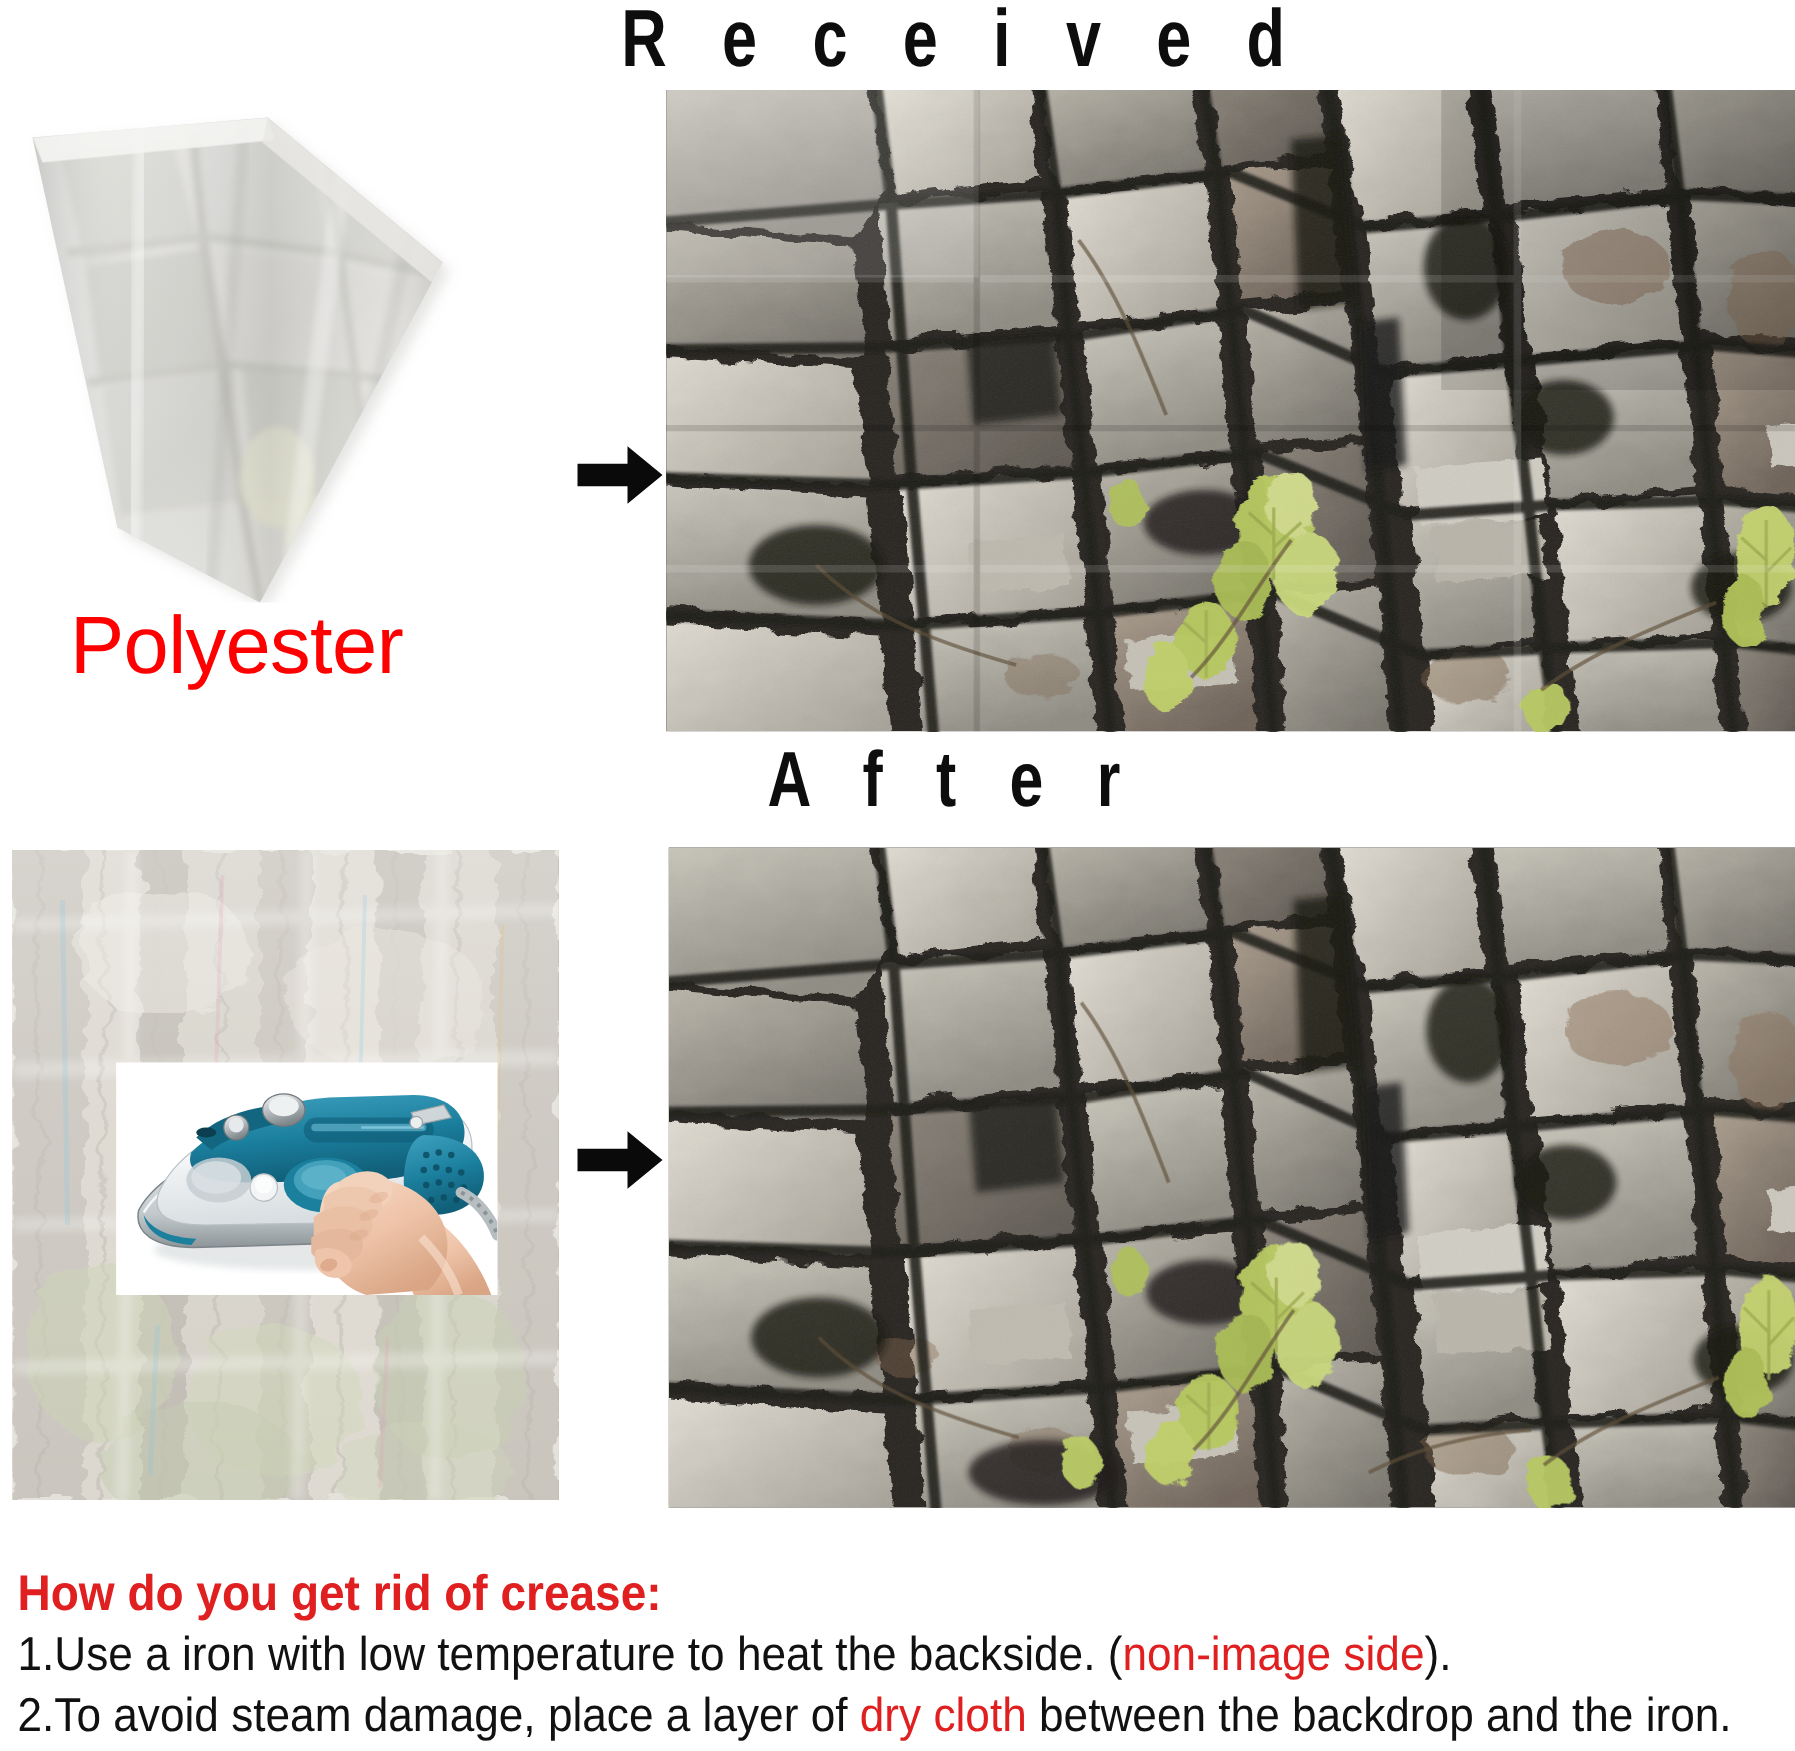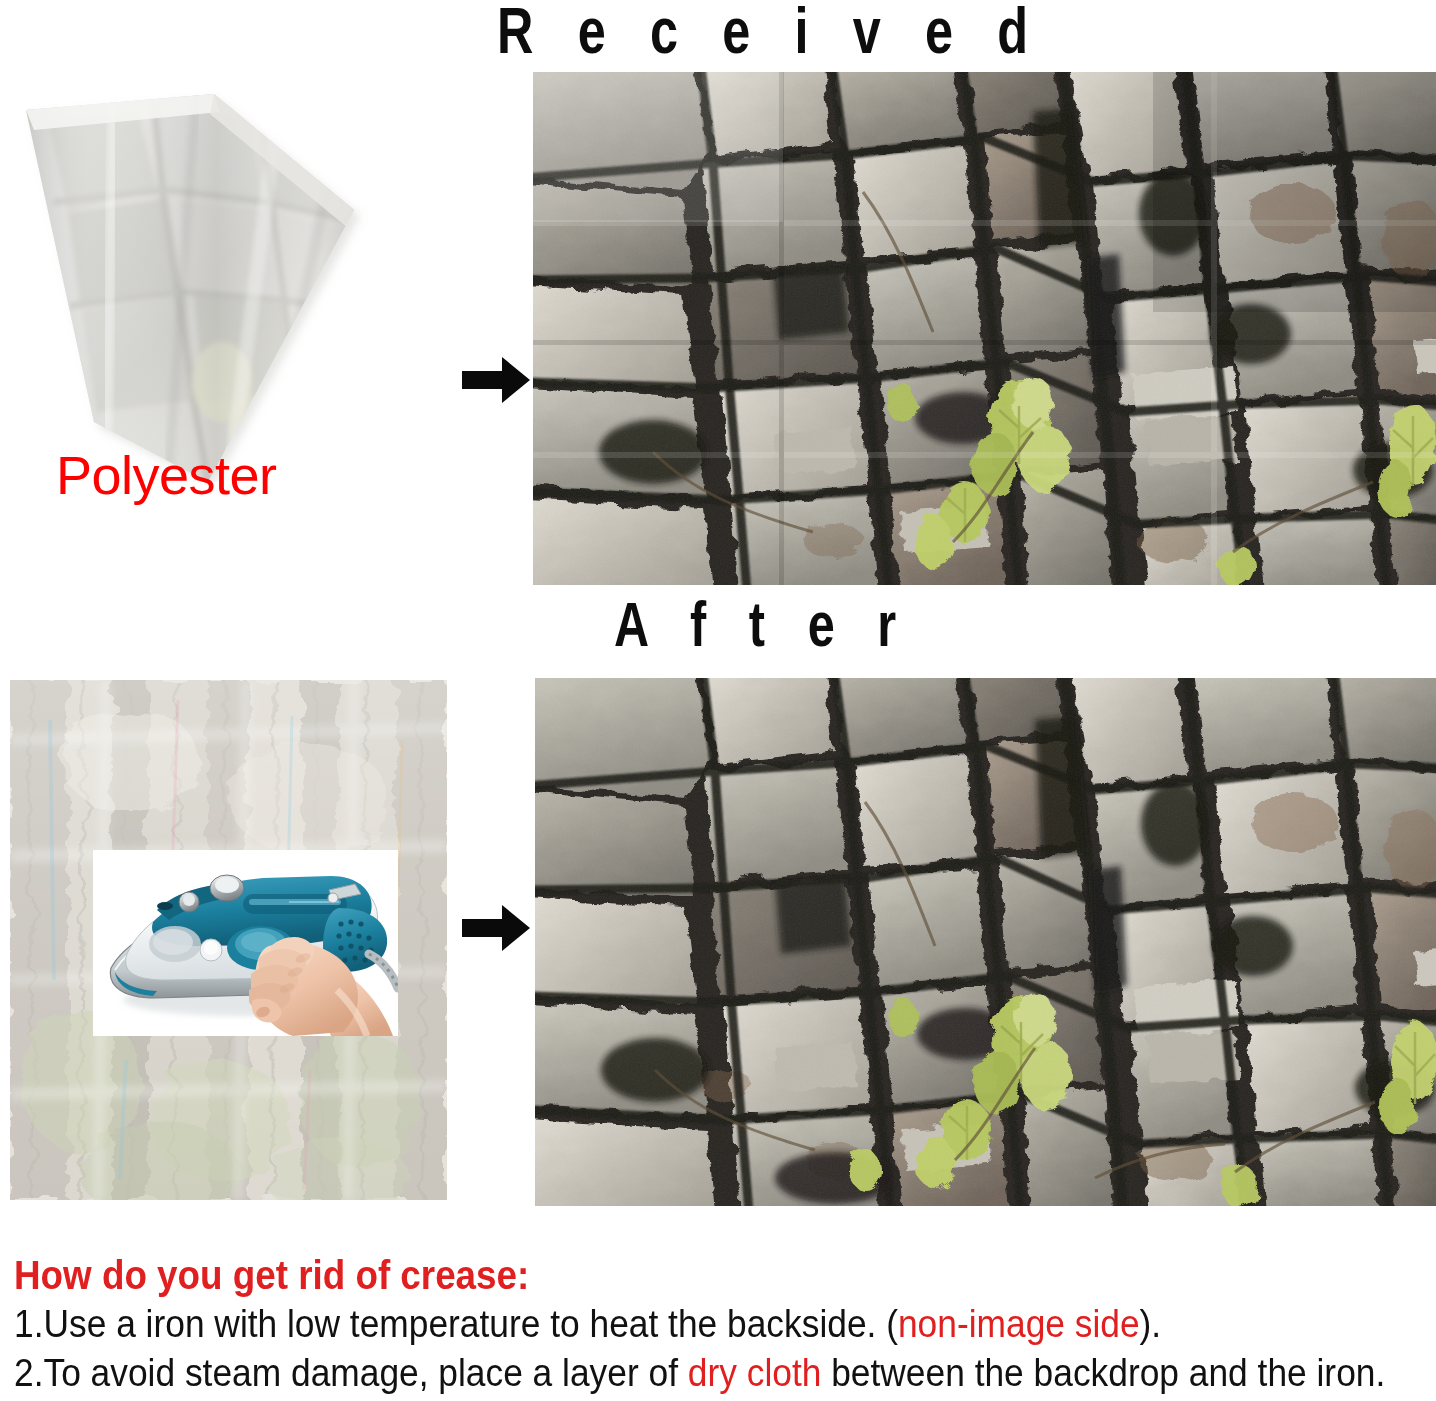--- a/index.html
+++ b/index.html
@@ -36,22 +36,22 @@
     left: 614px; top: 590px;
     font-size: 54px;
     line-height: 58px;
     transform-origin: left top;
     transform: scaleX(0.9) scaleY(1.16);
   }
 
   
   #polyester-label {
     position: absolute;
-    left: 56px; top: 432px;
-    font-size: 54px;
+    left: 56px; top: 473px;
+    font-size: 65px;
     line-height: 86px;
     color: #ff0000;
     font-family: "Liberation Sans", sans-serif;
     font-weight: 400;
     letter-spacing: -0.5px;
     white-space: nowrap;
     z-index: 6;
   }
 
   

